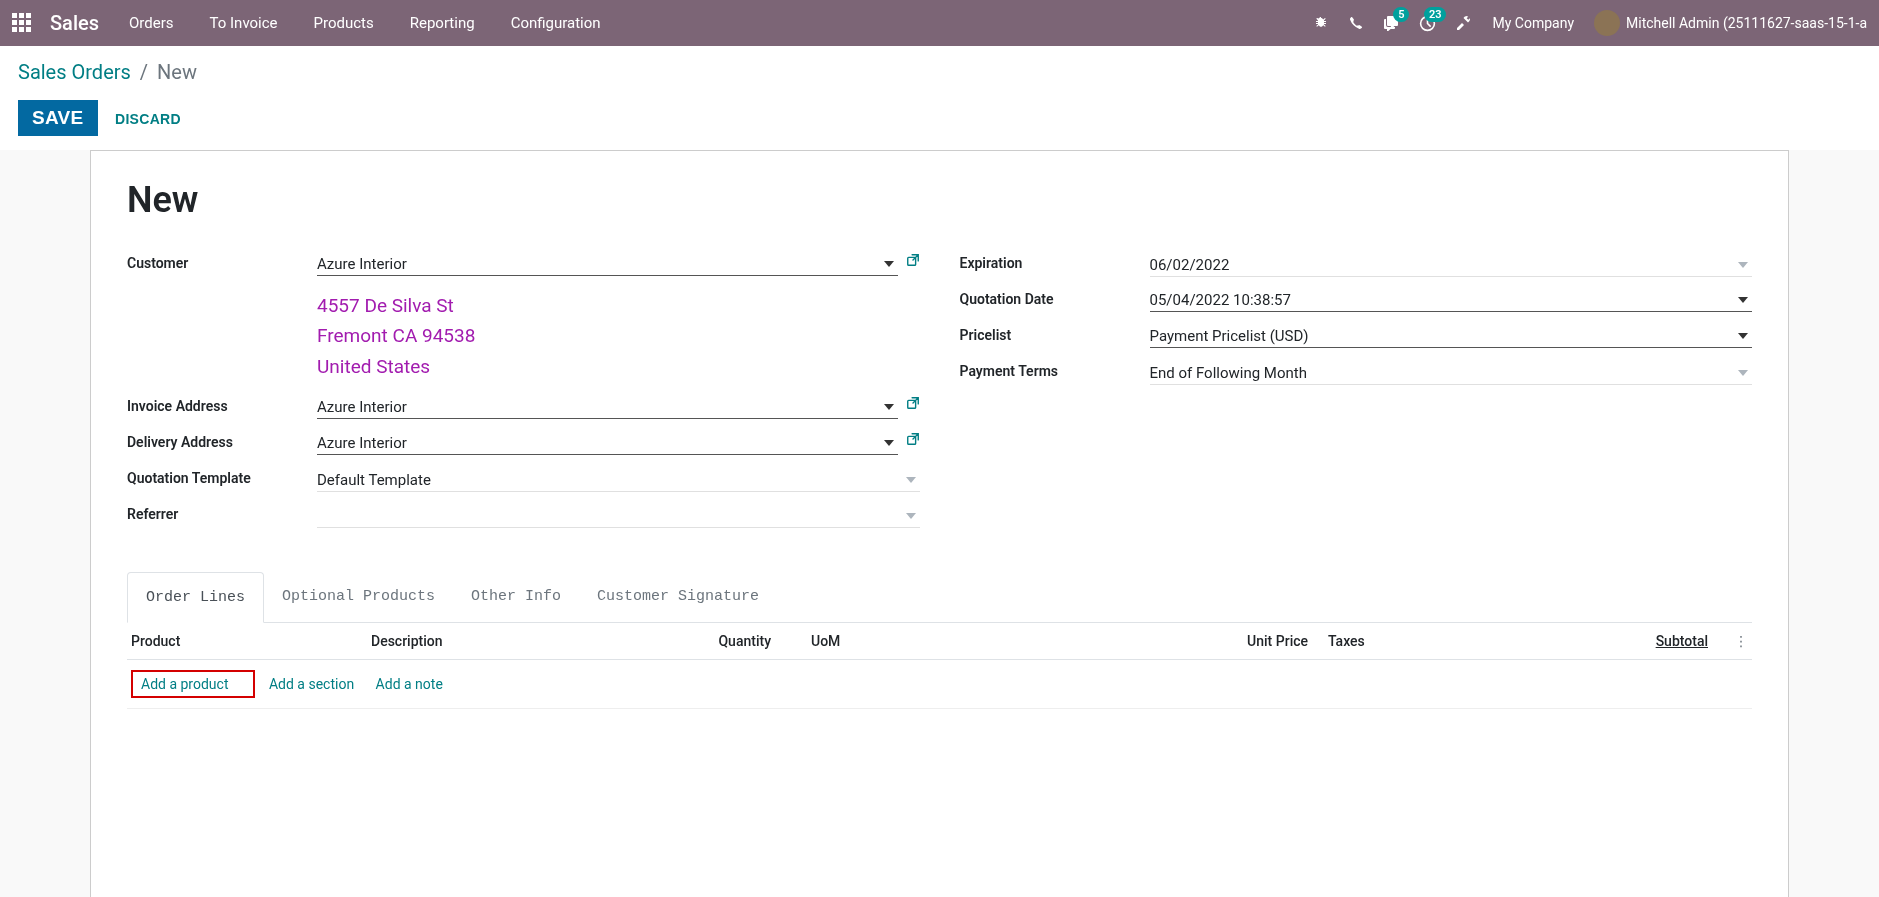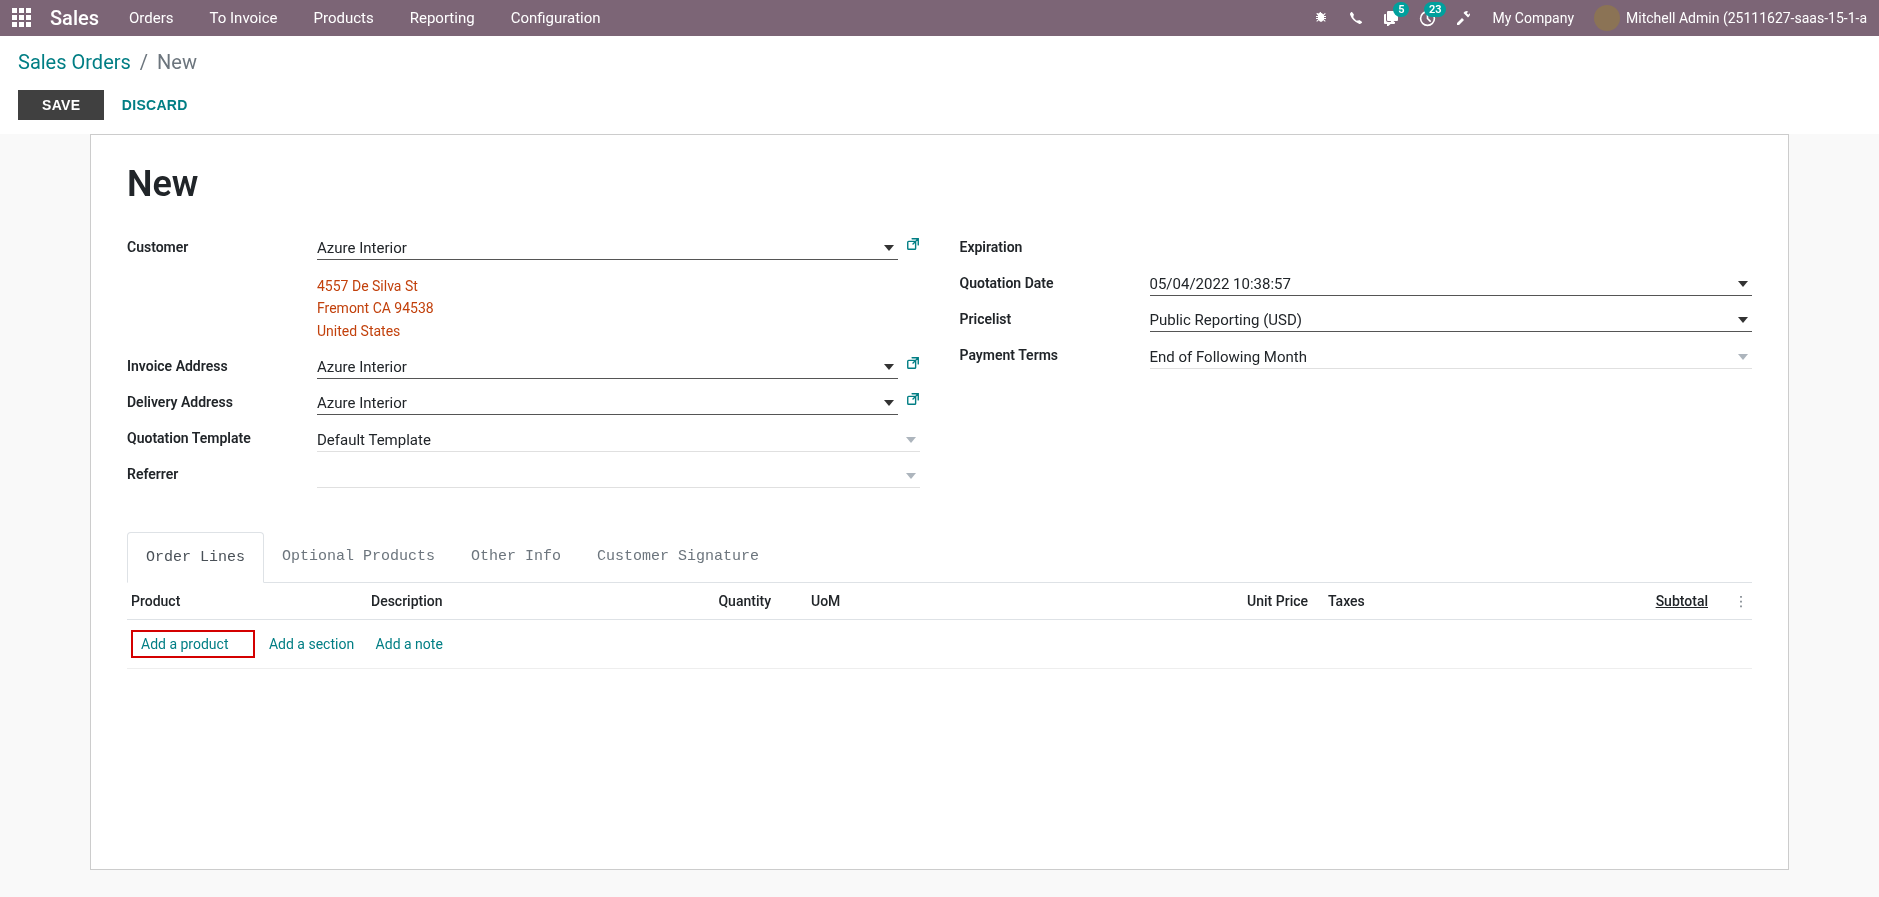--- a/index.html
+++ b/index.html
@@ -1,53 +1,53 @@
 <!DOCTYPE html>
 <html><head>
 <meta charset="utf-8">
 <style>
   * { box-sizing: border-box; margin: 0; padding: 0; }
   body { font-family: -apple-system, BlinkMacSystemFont, "Segoe UI", Roboto, Helvetica, Arial, sans-serif; font-size: 14px; color: #212529; background: #f9f9f9; width: 1879px; height: 897px; overflow: hidden; }
   
-  .navbar { background:#7C6576; height:36px; display:flex; align-items:center; color:#fff; padding:0 12px; }
+  .navbar { background:#7C6576; height:46px; display:flex; align-items:center; color:#fff; padding:0 12px; }
   .apps-icon { width:20px; height:20px; display:grid; grid-template-columns:repeat(3,5px); grid-template-rows:repeat(3,5px); gap:2px; margin-right:18px; cursor:pointer; }
   .apps-icon span { background:#fff; }
   .brand { font-size:20px; font-weight:500; margin-right:30px; }
   .nav-menu { display:flex; gap:36px; }
   .nav-menu a { color:#fff; text-decoration:none; font-size:15px; cursor:pointer; }
   .nav-right { margin-left:auto; display:flex; align-items:center; gap:20px; }
   .nav-icon { color:#fff; cursor:pointer; position:relative; display:flex; align-items:center; }
   .badge { position:absolute; top:-8px; right:-10px; background:#00A09D; color:#fff; border-radius:10px; font-size:11px; padding:1px 5px; font-weight:600; }
   .avatar { width:26px; height:26px; border-radius:50%; background:#8b7355; display:inline-block; margin-right:6px; }
   .company, .user-label { color:#fff; font-size:14px; }
   
   .breadcrumb-bar { background:#fff; padding:14px 18px 0 18px; }
   .breadcrumb { font-size:20px; }
   .breadcrumb .link { color:#017E84; cursor:pointer; }
   .breadcrumb .sep { color:#6c757d; margin:0 4px; }
   .breadcrumb .current { color:#6c757d; }
   .actions { margin-top:16px; padding-bottom:14px; }
-  .btn-primary { background:#404040; color:#fff; border:none; padding:7px 24px; font-weight:600; font-size:14px; cursor:pointer; letter-spacing:0.3px; }
+  .btn-primary { background:#0369a1; color:#fff; border:none; padding:7px 14px; font-weight:600; font-size:19px; cursor:pointer; letter-spacing:0.3px; }
   .btn-link { background:none; border:none; color:#017E84; font-weight:600; font-size:14px; cursor:pointer; margin-left:14px; letter-spacing:0.3px;text-align:center; }
   
   .sheet-wrap { padding:0 90px; }
   .sheet { background:#fff; border:1px solid #ccc; padding:28px 36px 200px 36px; }
   .title { font-size:36px; font-weight:600; margin-bottom:30px; }
   
   .form-grid { display:flex; gap:40px; }
   .col { flex:1; }
   .fr { display:flex; align-items:flex-start; margin-bottom:8px; min-height:28px; }
   .fr label { width:190px; font-weight:600; font-size:14px; color:#212529; padding-top:4px; }
   .fr .val { flex:1; position:relative; }
   .m2o { display:flex; align-items:center; border-bottom:1px solid #555; padding:4px 0 2px 0; font-size:15px; }
   .m2o .text { flex:1; }
   .caret { width:0; height:0; border-left:5px solid transparent; border-right:5px solid transparent; border-top:6px solid #333; margin:0 4px; cursor:pointer; }
   .caret.muted { border-top-color:#adb5bd; }
   .ext-link { color:#017E84; margin-left:8px; cursor:pointer; font-size:14px; }
-  .addr { font-size:14px; color:#c2410c; padding:4px 0; line-height:1.6; }
+  .addr { font-size:19px; color:#a21caf; padding:4px 0; line-height:1.6; }
   .plain { border-bottom:1px solid #e0e0e0; padding:4px 0 2px 0; font-size:15px; min-height:26px; display:flex; align-items:center; }
   .plain .text { flex:1; }
   
   .tabs { margin-top:34px; border-bottom:1px solid #dee2e6; display:flex; }
   .tab { padding:16px 18px; color:#6c757d; cursor:pointer; font-size:15px;font-family:Liberation Mono, monospace; }
   .tab.active { border:1px solid #dee2e6; border-bottom:1px solid #fff; margin-bottom:-1px; color:#495057; background:#fff; border-radius:4px 4px 0 0; }
   
   .grid-hdr { display:flex; padding:10px 4px; border-bottom:1px solid #dee2e6; font-weight:500; font-size:14px; color:#212529; }
   .grid-hdr .c-prod { width:240px; }
   .grid-hdr .c-desc { width:280px; }
@@ -217,35 +217,41 @@
             <span class="text"></span>
             <span class="caret muted"></span>
           </div>
             </div>
         </div>
       </div>
 
       <div class="col">
         <div class="fr">
           <label>Expiration</label>
+          <div class="val">
+              <div class="plain">
+            <span class="text">06/02/2022</span>
+            <span class="caret muted"></span>
+          </div>
+            </div>
         </div>
         <div class="fr">
           <label>Quotation Date</label>
           <div class="val">
               <div class="m2o">
             <span class="text">05/04/2022 10:38:57</span>
             <span class="caret"></span>
           </div>
             </div>
         </div>
         <div class="fr">
           <label>Pricelist</label>
           <div class="val">
               <div class="m2o">
-            <span class="text">Public Reporting (USD)</span>
+            <span class="text">Payment Pricelist (USD)</span>
             <span class="caret"></span>
           </div>
             </div>
         </div>
         <div class="fr">
           <label>Payment Terms</label>
           <div class="val">
               <div class="plain">
             <span class="text">End of Following Month</span>
             <span class="caret muted"></span>

